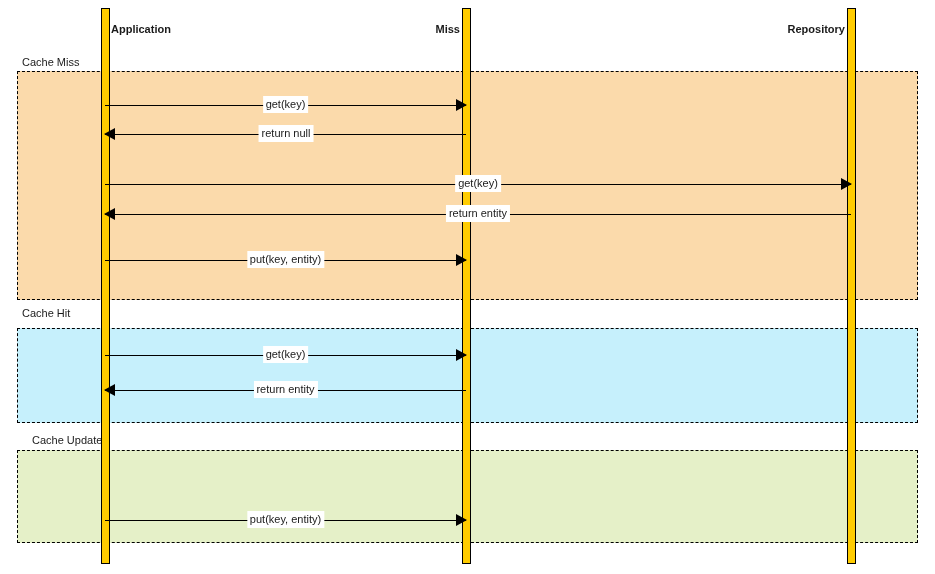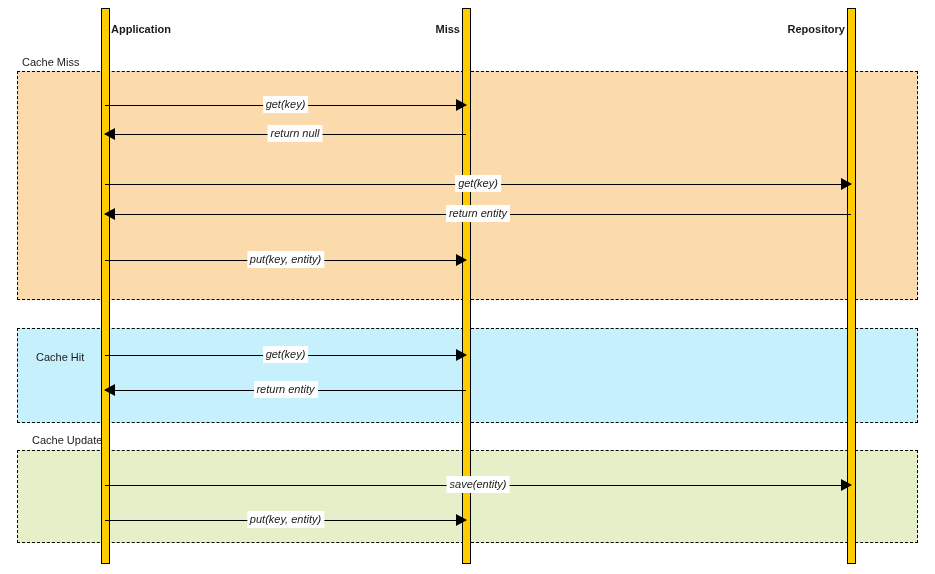--- a/index.html
+++ b/index.html
@@ -46,21 +46,20 @@
     position: absolute;
     font-size: 11px;
     color: #1a1a1a;
     white-space: nowrap;
     line-height: 13px;
   }
   
   .message {
     position: absolute;
     height: 13px;
-    font-style: italic;
   }
   .message-line {
     position: absolute;
     left: 0;
     right: 0;
     top: 6px;
     height: 1px;
     background: #000000;
   }
   .arrowhead {
@@ -91,38 +90,38 @@
     transform: translateX(-50%);
   }
 </style>
 </head>
 <body>
 
 <div id="diagram-root" style="width: 935px; height: 574px; background: rgb(255, 255, 255);">
     <div class="fragment-box" style="left: 17px; top: 71px; width: 901px; height: 229px; background: rgb(251, 218, 171); border-color: rgb(0, 0, 0); border-style: dashed;"></div>
     <div class="fragment-label" style="left: 22px; top: 56px;">Cache Miss</div>
     <div class="fragment-box" style="left: 17px; top: 328px; width: 901px; height: 95px; background: rgb(198, 240, 252); border-color: rgb(0, 0, 0); border-style: dashed;"></div>
-    <div class="fragment-label" style="left: 36px; top: 307px; margin-top: 44px;">Cache Hit</div>
+    <div class="fragment-label" style="left: 22px; top: 307px;">Cache Hit</div>
     <div class="fragment-box" style="left: 17px; top: 450px; width: 901px; height: 93px; background: rgb(229, 240, 200); border-color: rgb(0, 0, 0); border-style: dashed;"></div>
     <div class="fragment-label" style="left: 32px; top: 434px;">Cache Update</div>
     <div class="lifeline-bar" style="left: 101px; top: 8px; width: 9px; height: 556px; background: rgb(255, 204, 0); border-color: rgb(0, 0, 0);"></div>
     <div class="lifeline-label" style="top: 23px; left: 111px;">Application</div>
     <div class="lifeline-bar" style="left: 462px; top: 8px; width: 9px; height: 556px; background: rgb(255, 204, 0); border-color: rgb(0, 0, 0);"></div>
     <div class="lifeline-label left-of-bar" style="top: 23px; right: 475px;">Miss</div>
     <div class="lifeline-bar" style="left: 847px; top: 8px; width: 9px; height: 556px; background: rgb(255, 204, 0); border-color: rgb(0, 0, 0);"></div>
     <div class="lifeline-label left-of-bar" style="top: 23px; right: 90px;">Repository</div>
     <div class="message" style="left: 105px; top: 99px; width: 361px;">
       <div class="message-line"></div>
       <div class="arrowhead right"></div>
       <div class="message-label" style="left: 180.5px;">get(key)</div>
     </div>
     <div class="message" style="left: 105px; top: 128px; width: 361px;">
       <div class="message-line"></div>
       <div class="arrowhead left"></div>
-      <div class="message-label" style="left: 190px;">return null</div>
+      <div class="message-label" style="left: 181px;">return null</div>
     </div>
     <div class="message" style="left: 105px; top: 178px; width: 746px;">
       <div class="message-line"></div>
       <div class="arrowhead right"></div>
       <div class="message-label" style="left: 373px;">get(key)</div>
     </div>
     <div class="message" style="left: 105px; top: 208px; width: 746px;">
       <div class="message-line"></div>
       <div class="arrowhead left"></div>
       <div class="message-label" style="left: 373px;">return entity</div>
@@ -135,23 +134,18 @@
     <div class="message" style="left: 105px; top: 349px; width: 361px;">
       <div class="message-line"></div>
       <div class="arrowhead right"></div>
       <div class="message-label" style="left: 180.5px;">get(key)</div>
     </div>
     <div class="message" style="left: 105px; top: 384px; width: 361px;">
       <div class="message-line"></div>
       <div class="arrowhead left"></div>
       <div class="message-label" style="left: 180.5px;">return entity</div>
     </div>
-    <div class="message" style="left: 105px; top: 479px; width: 746px;">
-      <div class="message-line"></div>
-      <div class="arrowhead right"></div>
-      <div class="message-label" style="left: 373px;">save(entity)</div>
-    </div>
     <div class="message" style="left: 105px; top: 514px; width: 361px;">
       <div class="message-line"></div>
       <div class="arrowhead right"></div>
       <div class="message-label" style="left: 180.5px;">put(key, entity)</div>
     </div>
   </div>
 
 </body></html>

